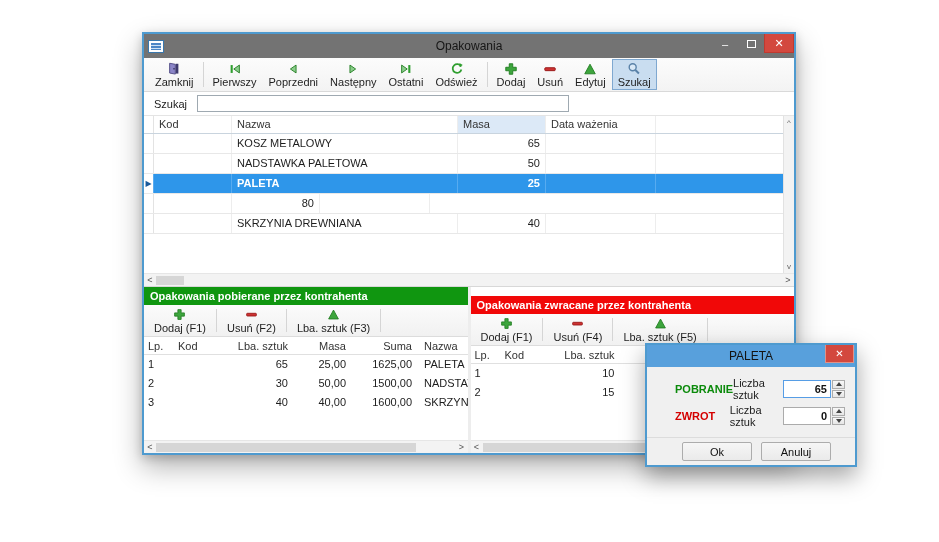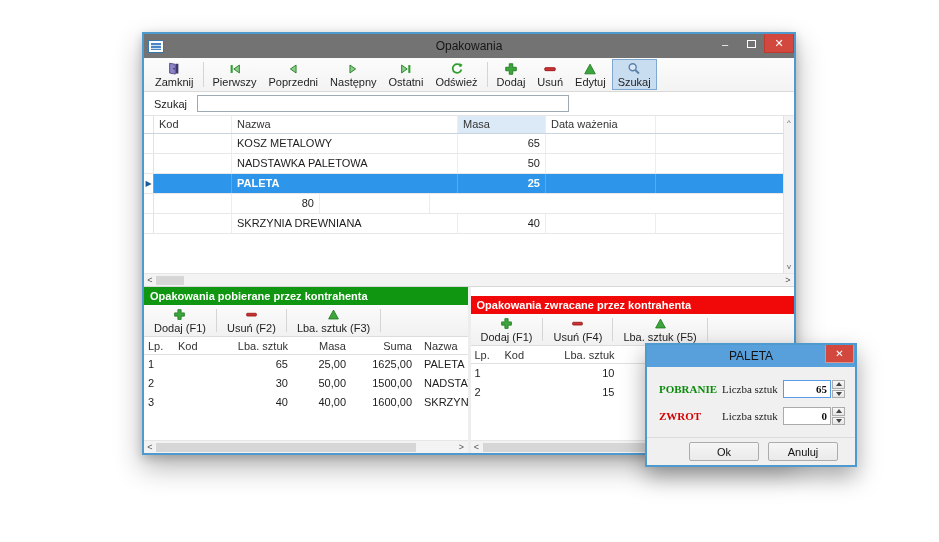--- a/index.html
+++ b/index.html
@@ -92,40 +92,40 @@
 
   
   .dialog { position:absolute; left:645px; top:343px; width:212px; height:124px;
     border:2px solid #4E9ACF; background:#F0F0F0; z-index:10; display:flex; flex-direction:column;
     box-shadow:0 10px 22px rgba(0,0,0,.35); }
   .dlg-title { height:22px; background:#58A0DC; position:relative; display:flex;
     align-items:center; justify-content:center; font-size:12px; color:#131313; flex:0 0 auto; }
   .dlg-close { position:absolute; right:1px; top:0; width:29px; height:18px; background:#D3483E;
     border:1px solid #E09288; border-top:none; color:#fff; font-size:10px;
     display:flex; align-items:center; justify-content:center; }
-  .dlg-body { flex:1; padding:13px 10px 0 12px;font-family:Liberation Serif, serif; }
+  .dlg-body { flex:1; padding:13px 10px 0 28px; }
   .dlg-row { display:flex; align-items:center; height:18px; margin-bottom:9px; font-size:11px; }
   .dlg-key { width:70px; font-weight:bold; }
   .dlg-key.pobranie { color:#0B8A0B; }
   .dlg-key.zwrot { color:#D40000; }
   .dlg-sub { width:68px; color:#222; }
   .spin { margin-left:auto; display:flex; height:18px; }
   .spin-input { width:48px; border:1px solid #ABABAB; background:#fff; font-weight:bold;
     font-size:11px; text-align:right; padding:0 3px; line-height:16px; color:#111; }
   .spin.focused .spin-input { border-color:#569DE5; }
   .spin-btns { width:13px; display:flex; flex-direction:column; margin-left:1px; }
   .spin-b { flex:1; border:1px solid #ACACAC; background:linear-gradient(#F8F8F8,#E6E6E6);
     display:flex; align-items:center; justify-content:center; }
   .spin-b.up { margin-bottom:1px; }
   .arr-up { width:0; height:0; border-left:3px solid transparent; border-right:3px solid transparent;
     border-bottom:4px solid #444; }
   .arr-down { width:0; height:0; border-left:3px solid transparent; border-right:3px solid transparent;
     border-top:4px solid #444; }
   .dlg-footer { height:28px; border-top:1px solid #DCDCDC; display:flex; align-items:center;
-    justify-content:flex-end; gap:9px; padding-right:17px; flex:0 0 auto; }
+    justify-content:flex-end; gap:9px; padding-right:24px; flex:0 0 auto; }
   .dlg-btn { width:70px; height:19px; background:linear-gradient(#F6F6F6,#EAEAEA);
     border:1px solid #ACACAC; border-radius:2px; font-size:11px; color:#111;
     display:flex; align-items:center; justify-content:center; }
 </style>
 </head>
 <body>
 
 <div class="main-window">
 
   <div class="titlebar">

